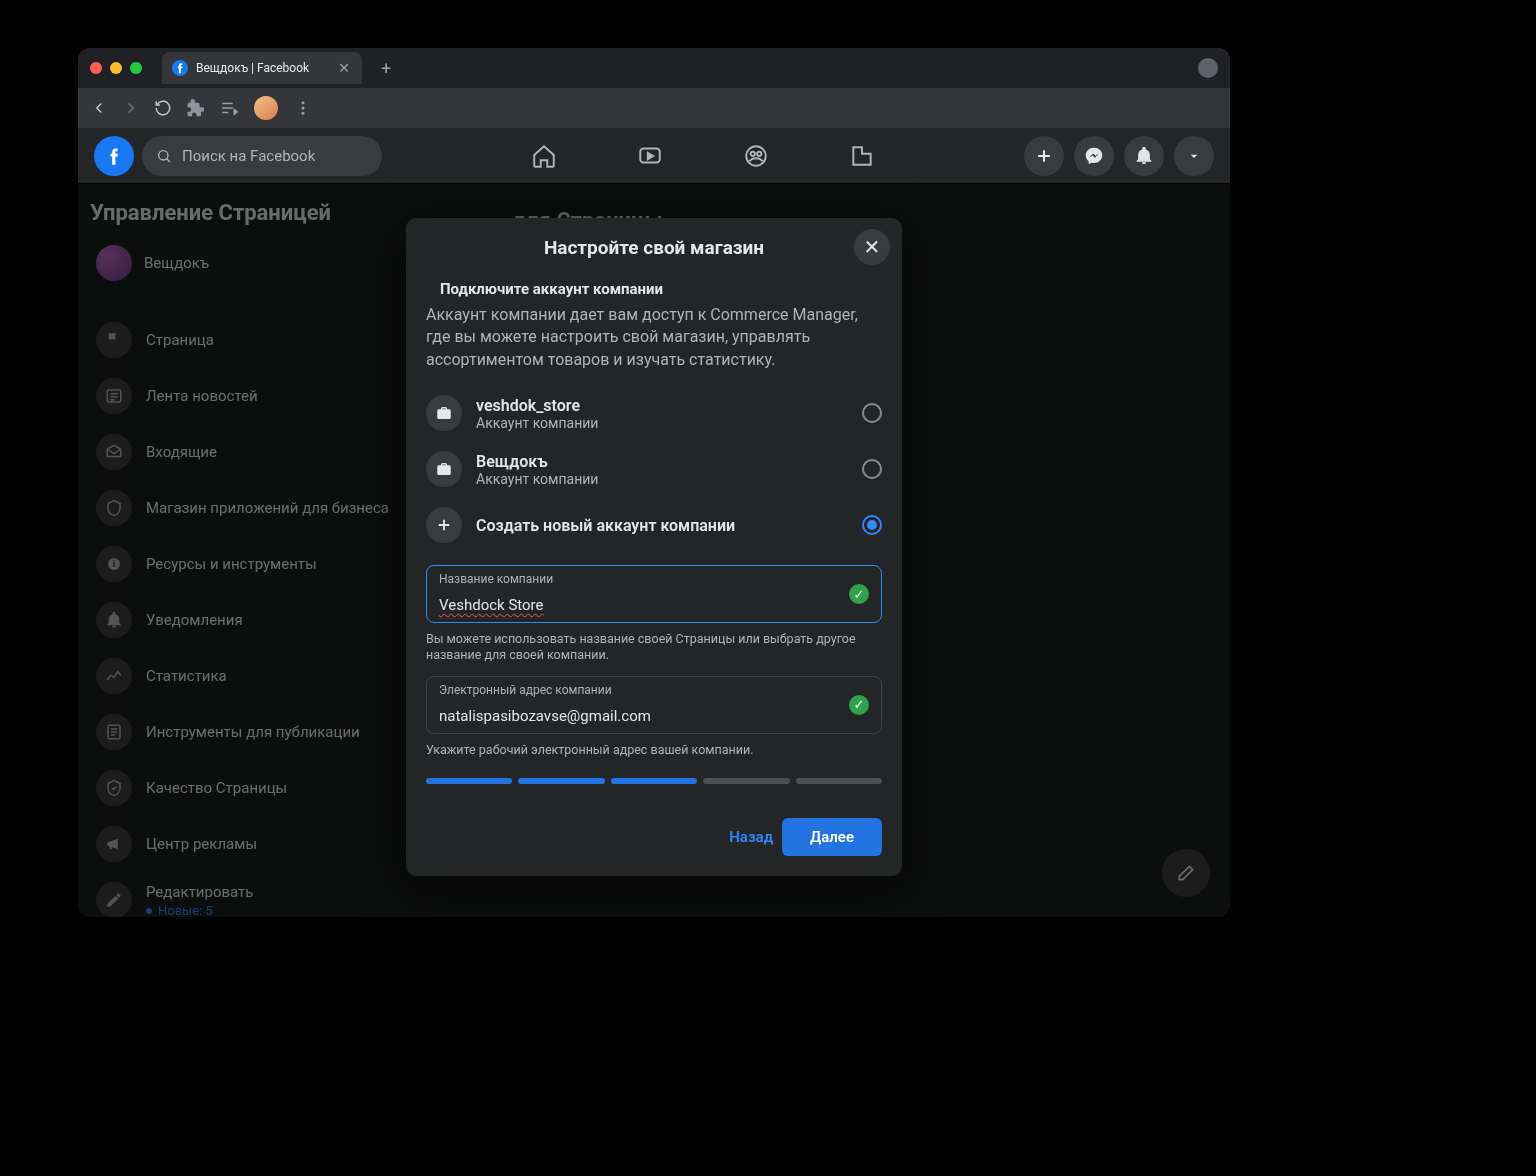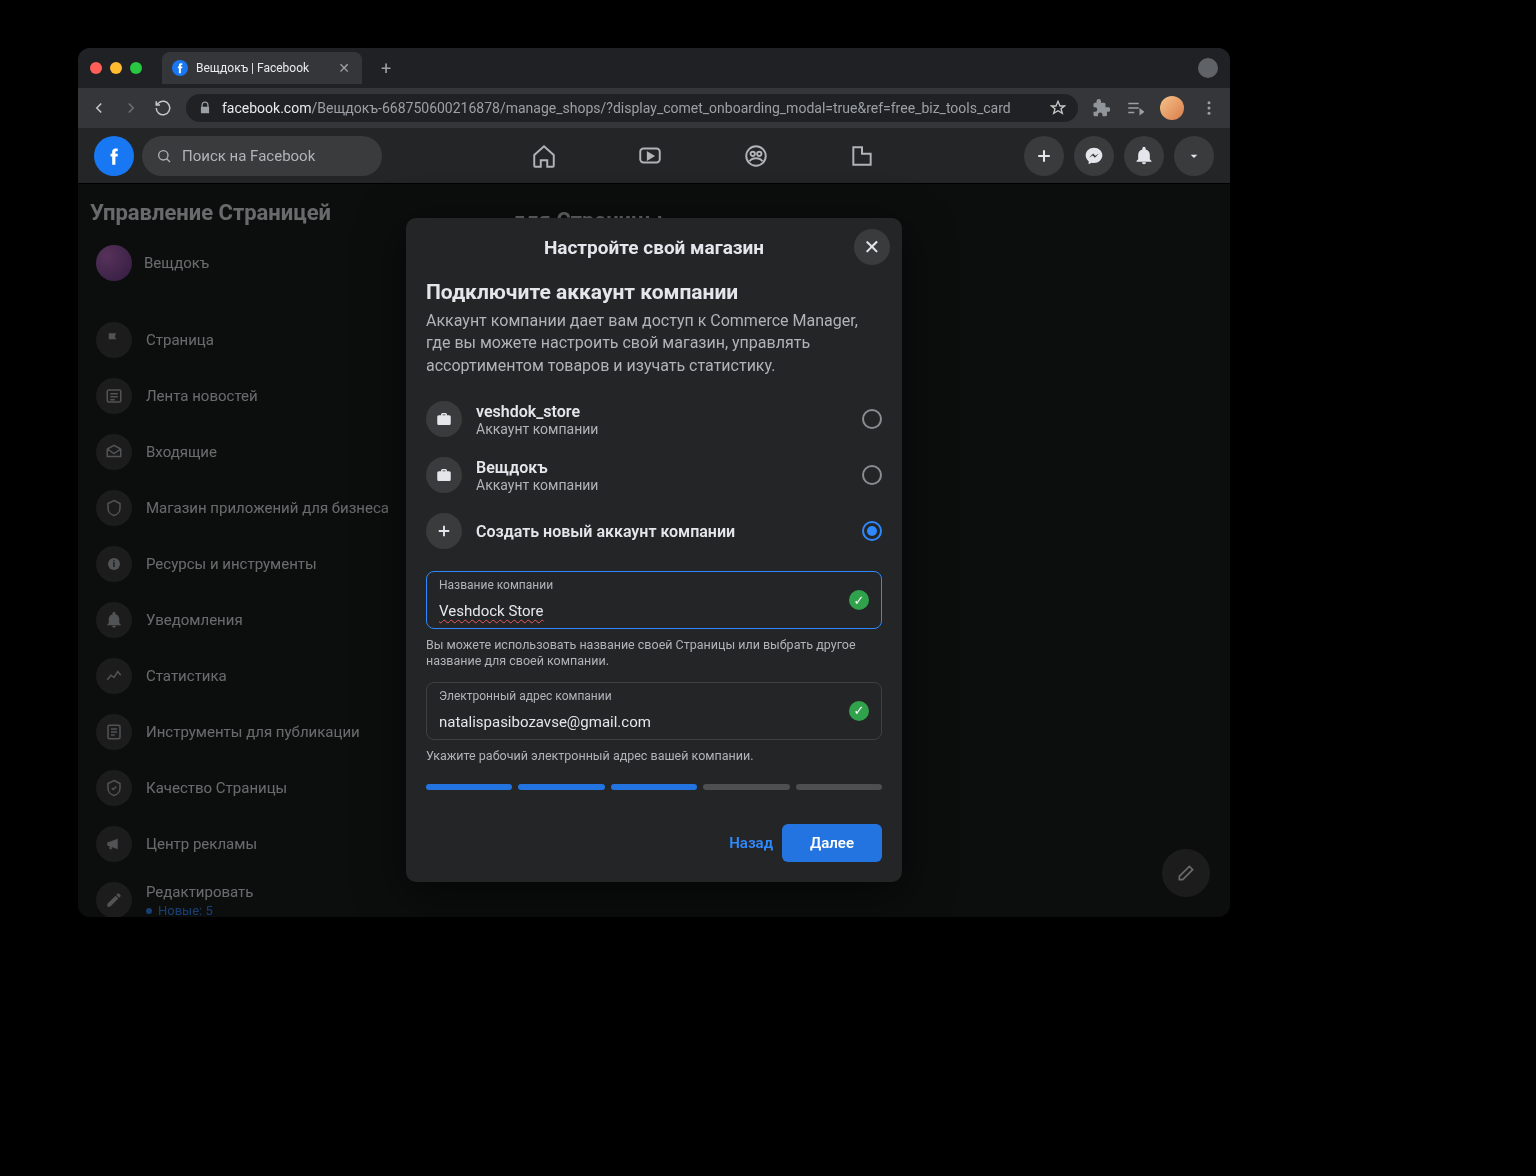--- a/index.html
+++ b/index.html
@@ -182,21 +182,21 @@
   background:var(--card);
   border-radius:10px;
   box-shadow:0 12px 48px rgba(0,0,0,.6);
   overflow:hidden;
   color:var(--text);
 }
 .modal .mhead{height:58px;display:flex;align-items:center;justify-content:center;position:relative;}
 .modal .mhead h3{margin:13px;font-size:19px;font-weight:700;}
 .modal .close{position:absolute;right:12px;top:11px;width:36px;height:36px;border-radius:50%;background:var(--card2);display:flex;align-items:center;justify-content:center;font-size:20px;color:var(--text);}
 .modal .mbody{padding:4px 20px 16px;}
-.modal h4{margin:0 0 6px;font-size:21px;font-weight:700;}
+.modal h4{margin:0 14px 6px;font-size:15px;font-weight:700;}
 .modal .desc{color:var(--text-dim);font-size:16px;line-height:1.4;margin-bottom:14px;}
 
 .opt{display:flex;align-items:center;gap:14px;padding:10px 0;}
 .opt .bicon{width:36px;height:36px;border-radius:50%;background:var(--card2);display:flex;align-items:center;justify-content:center;flex-shrink:0;}
 .opt .otxt{flex:1;}
 .opt .otxt .t{font-size:16px;font-weight:600;line-height:1.2;}
 .opt .otxt .s{font-size:14px;color:var(--text-dim);}
 .radio{width:20px;height:20px;border:2px solid #8A8D91;border-radius:50%;display:flex;align-items:center;justify-content:center;}
 .radio.sel{border-color:var(--blue2);}
 .radio.sel::after{content:"";width:10px;height:10px;background:var(--blue2);border-radius:50%;}
@@ -257,33 +257,20 @@
     <div class="icn" style="opacity:.4">
       <svg width="18" height="18" viewBox="0 0 24 24" fill="none" stroke="currentColor" stroke-width="2">
           <path d="M9 6l6 6-6 6"></path>
         </svg>
     </div>
     <div class="icn">
       <svg width="18" height="18" viewBox="0 0 24 24" fill="none" stroke="currentColor" stroke-width="2">
           <path d="M3 12a9 9 0 1 0 3-6.7L3 8"></path>
           <path d="M3 3v5h5"></path>
         </svg>
-    </div>
-    <div class="urlbox">
-      <span class="lock">
-        <svg width="14" height="14" viewBox="0 0 24 24" fill="currentColor">
-            <path d="M6 10V7a6 6 0 0 1 12 0v3h1v11H5V10h1zm2 0h8V7a4 4 0 0 0-8 0v3z"></path>
-          </svg>
-      </span>
-      <span class="url"><b>facebook.com</b><span>/Вещдокъ-668750600216878/manage_shops/?display_comet_onboarding_modal=true&amp;ref=free_biz_tools_card</span></span>
-      <span class="star">
-        <svg width="16" height="16" viewBox="0 0 24 24" fill="none" stroke="currentColor" stroke-width="2">
-            <path d="M12 2l3 7h7l-5.5 4 2 7L12 16l-6.5 4 2-7L2 9h7z"></path>
-          </svg>
-      </span>
     </div>
     <div class="right">
       <span>
         <svg width="18" height="18" viewBox="0 0 24 24" fill="currentColor">
             <path d="M20 11h-2V7a2 2 0 0 0-2-2h-4V3a3 3 0 0 0-6 0v2H4a2 2 0 0 0-2 2v4h2a3 3 0 0 1 0 6H2v4a2 2 0 0 0 2 2h4v-2a3 3 0 0 1 6 0v2h4a2 2 0 0 0 2-2v-4h2a3 3 0 0 0 0-6z" opacity=".9"></path>
           </svg>
       </span>
       <span>
         <svg width="18" height="18" viewBox="0 0 24 24" fill="none" stroke="currentColor" stroke-width="2">
             <path d="M3 6h14M3 12h14M3 18h8"></path>

